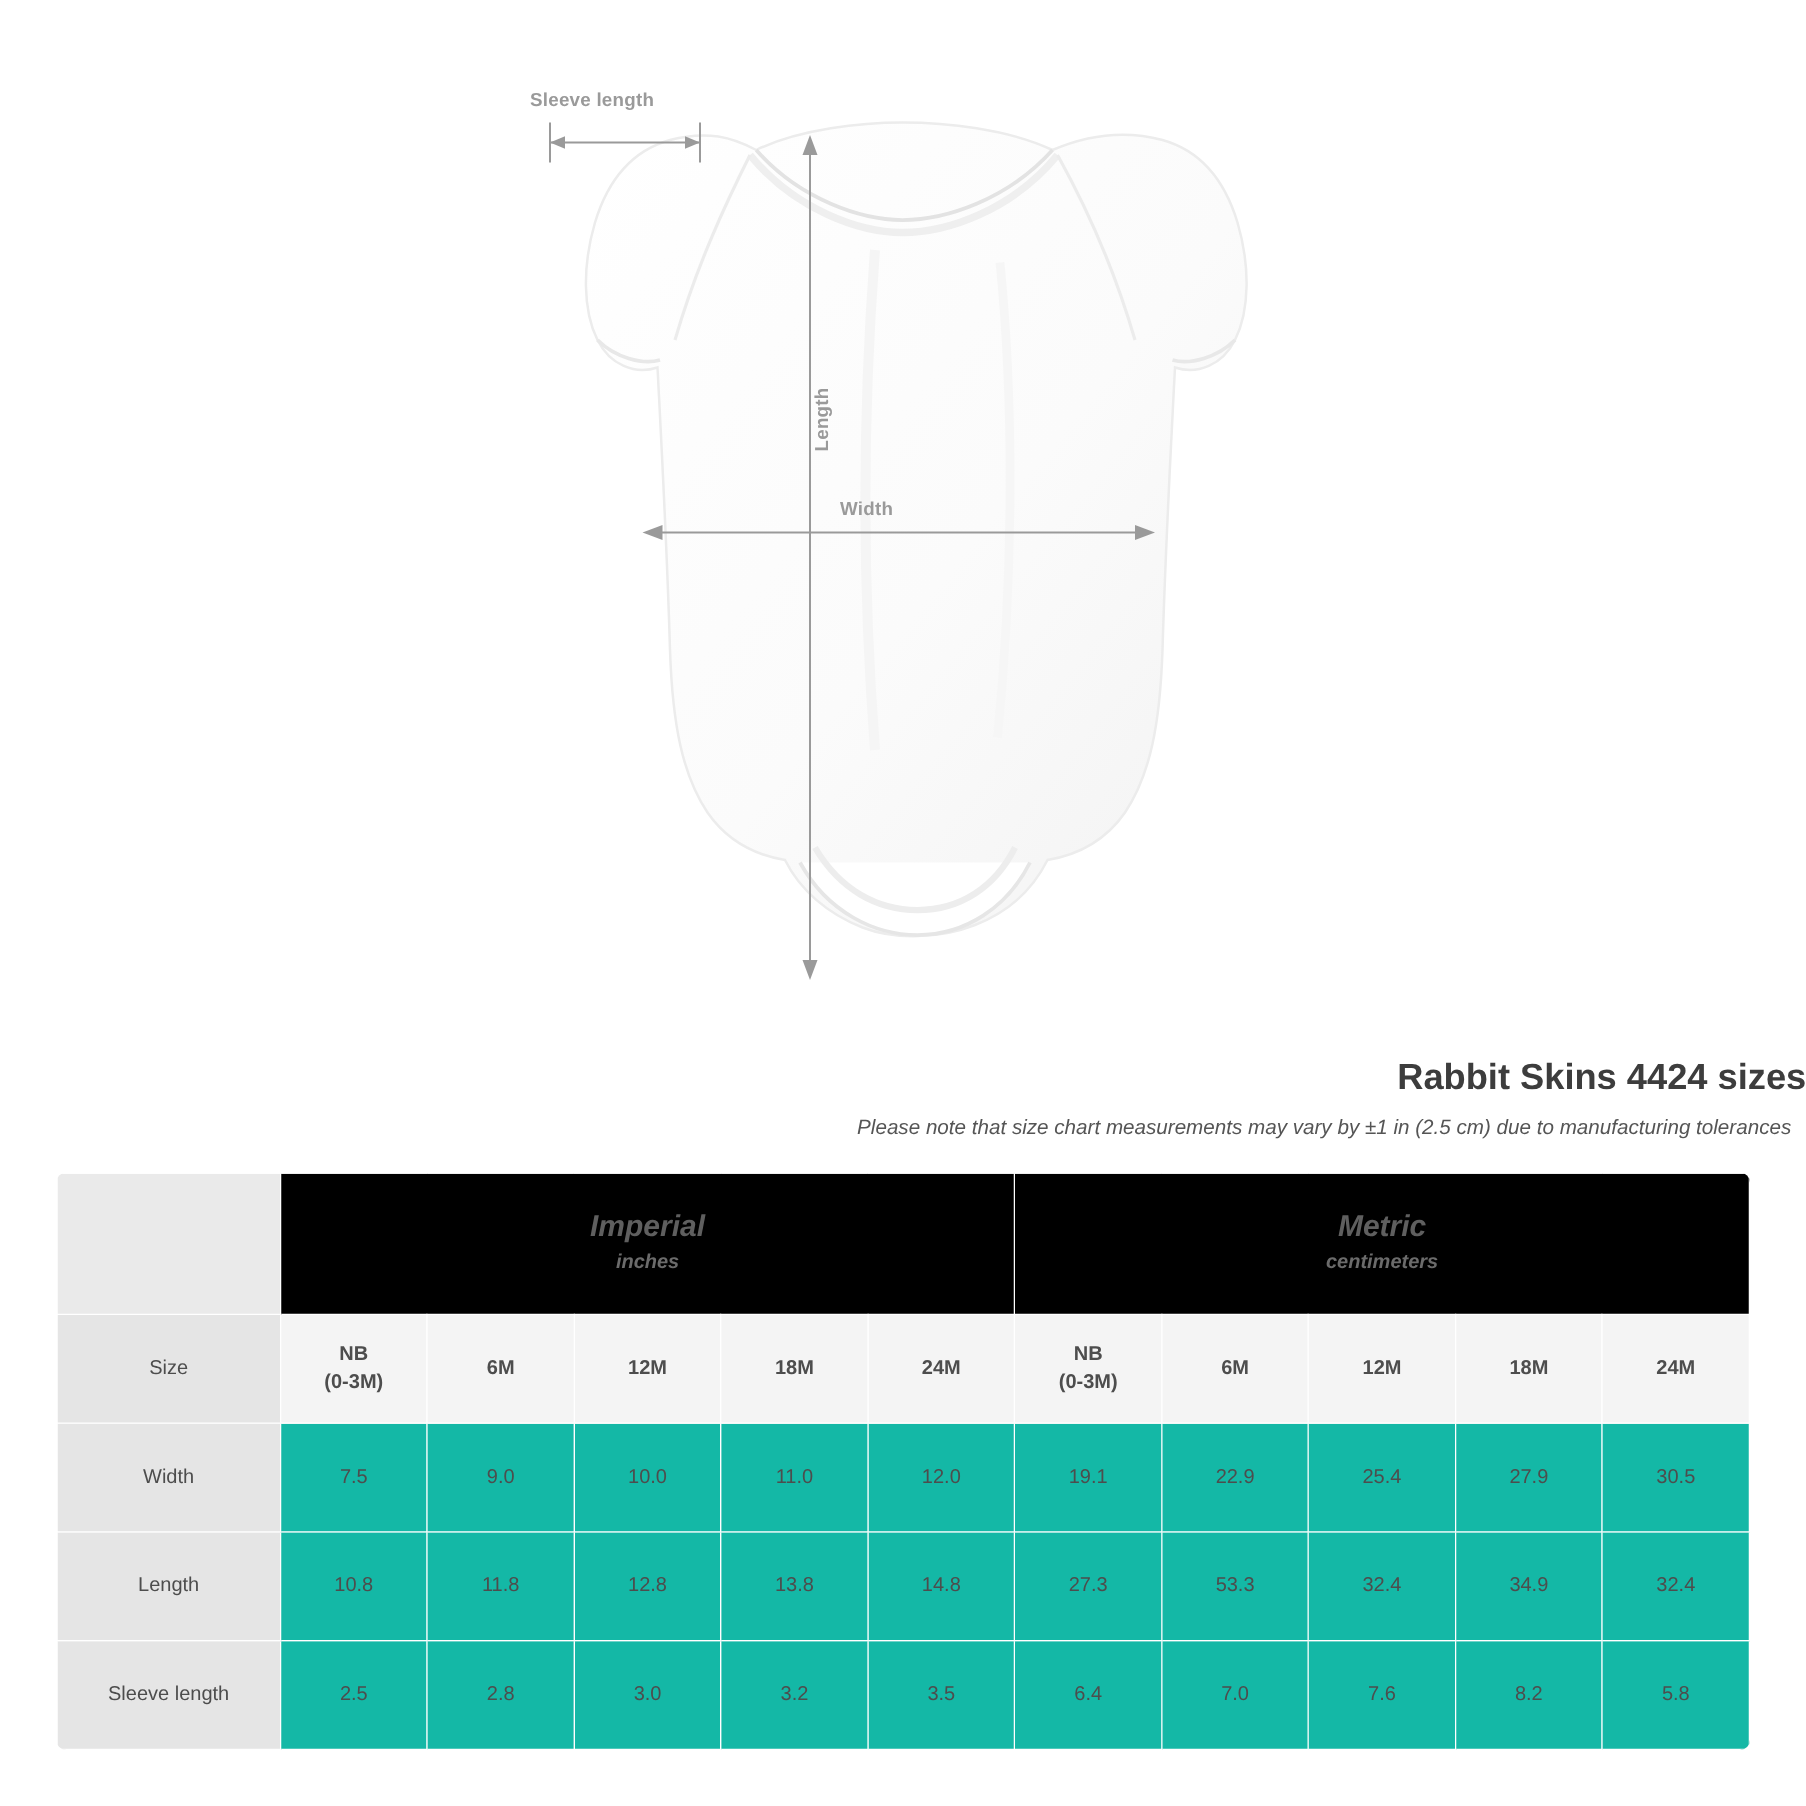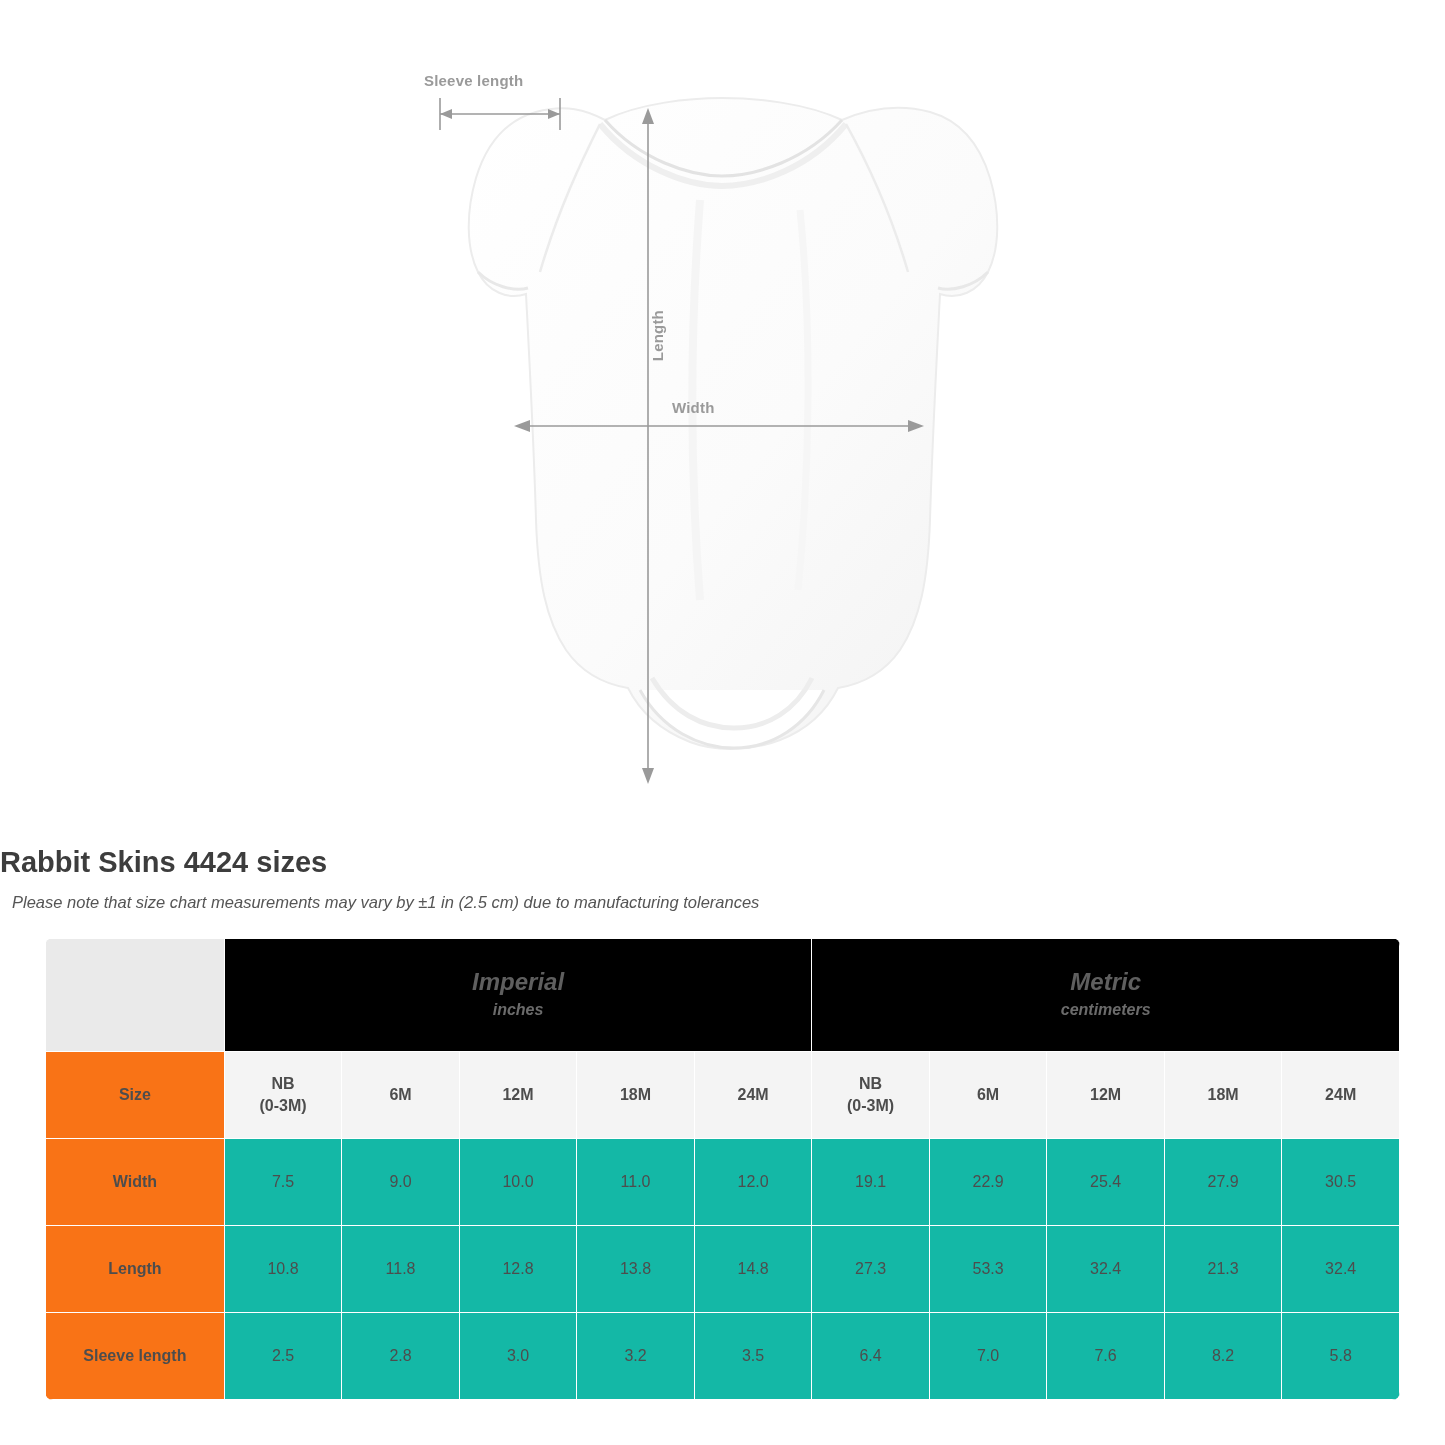--- a/index.html
+++ b/index.html
@@ -48,21 +48,21 @@
   .label-length {
     left: 649px;
     top: 310px;
     writing-mode: vertical-rl;
     text-orientation: mixed;
     transform: rotate(180deg);
   }
 
   
   .title-block {
-    text-align: left;
+    text-align: right;
     margin-top: 26px;
   }
   .chart-title {
     font-size: 29px;
     font-weight: bold;
     color: #3d3d3d;
     margin: 0 0 14px 0;
   }
   .chart-note {
     font-size: 16.5px;
@@ -102,22 +102,22 @@
   .unit-head .unit-sub {
     font-size: 16px;
     font-style: italic;
     color: #6b6b6b;
     line-height: 1.6;
   }
   .corner-cell {
     background: #eaeaea;
   }
   .row-head {
-    background: #f97316;
-    font-weight: bold;
+    background: #e5e5e5;
+    font-weight: normal;
     font-size: 17px;
     color: #4d4d4d;
     height: 84px;
   }
   .col-head {
     background: #f4f4f4;
     font-weight: bold;
     font-size: 15.5px;
     color: #4d4d4d;
     height: 84px;
@@ -271,21 +271,21 @@
       <tr>
         <th class="row-head">Length</th>
         <td class="data">10.8</td>
         <td class="data">11.8</td>
         <td class="data">12.8</td>
         <td class="data">13.8</td>
         <td class="data">14.8</td>
         <td class="data">27.3</td>
         <td class="data">53.3</td>
         <td class="data">32.4</td>
-        <td class="data">21.3</td>
+        <td class="data">34.9</td>
         <td class="data">32.4</td>
       </tr>
       <tr>
         <th class="row-head">Sleeve length</th>
         <td class="data">2.5</td>
         <td class="data">2.8</td>
         <td class="data">3.0</td>
         <td class="data">3.2</td>
         <td class="data">3.5</td>
         <td class="data">6.4</td>

